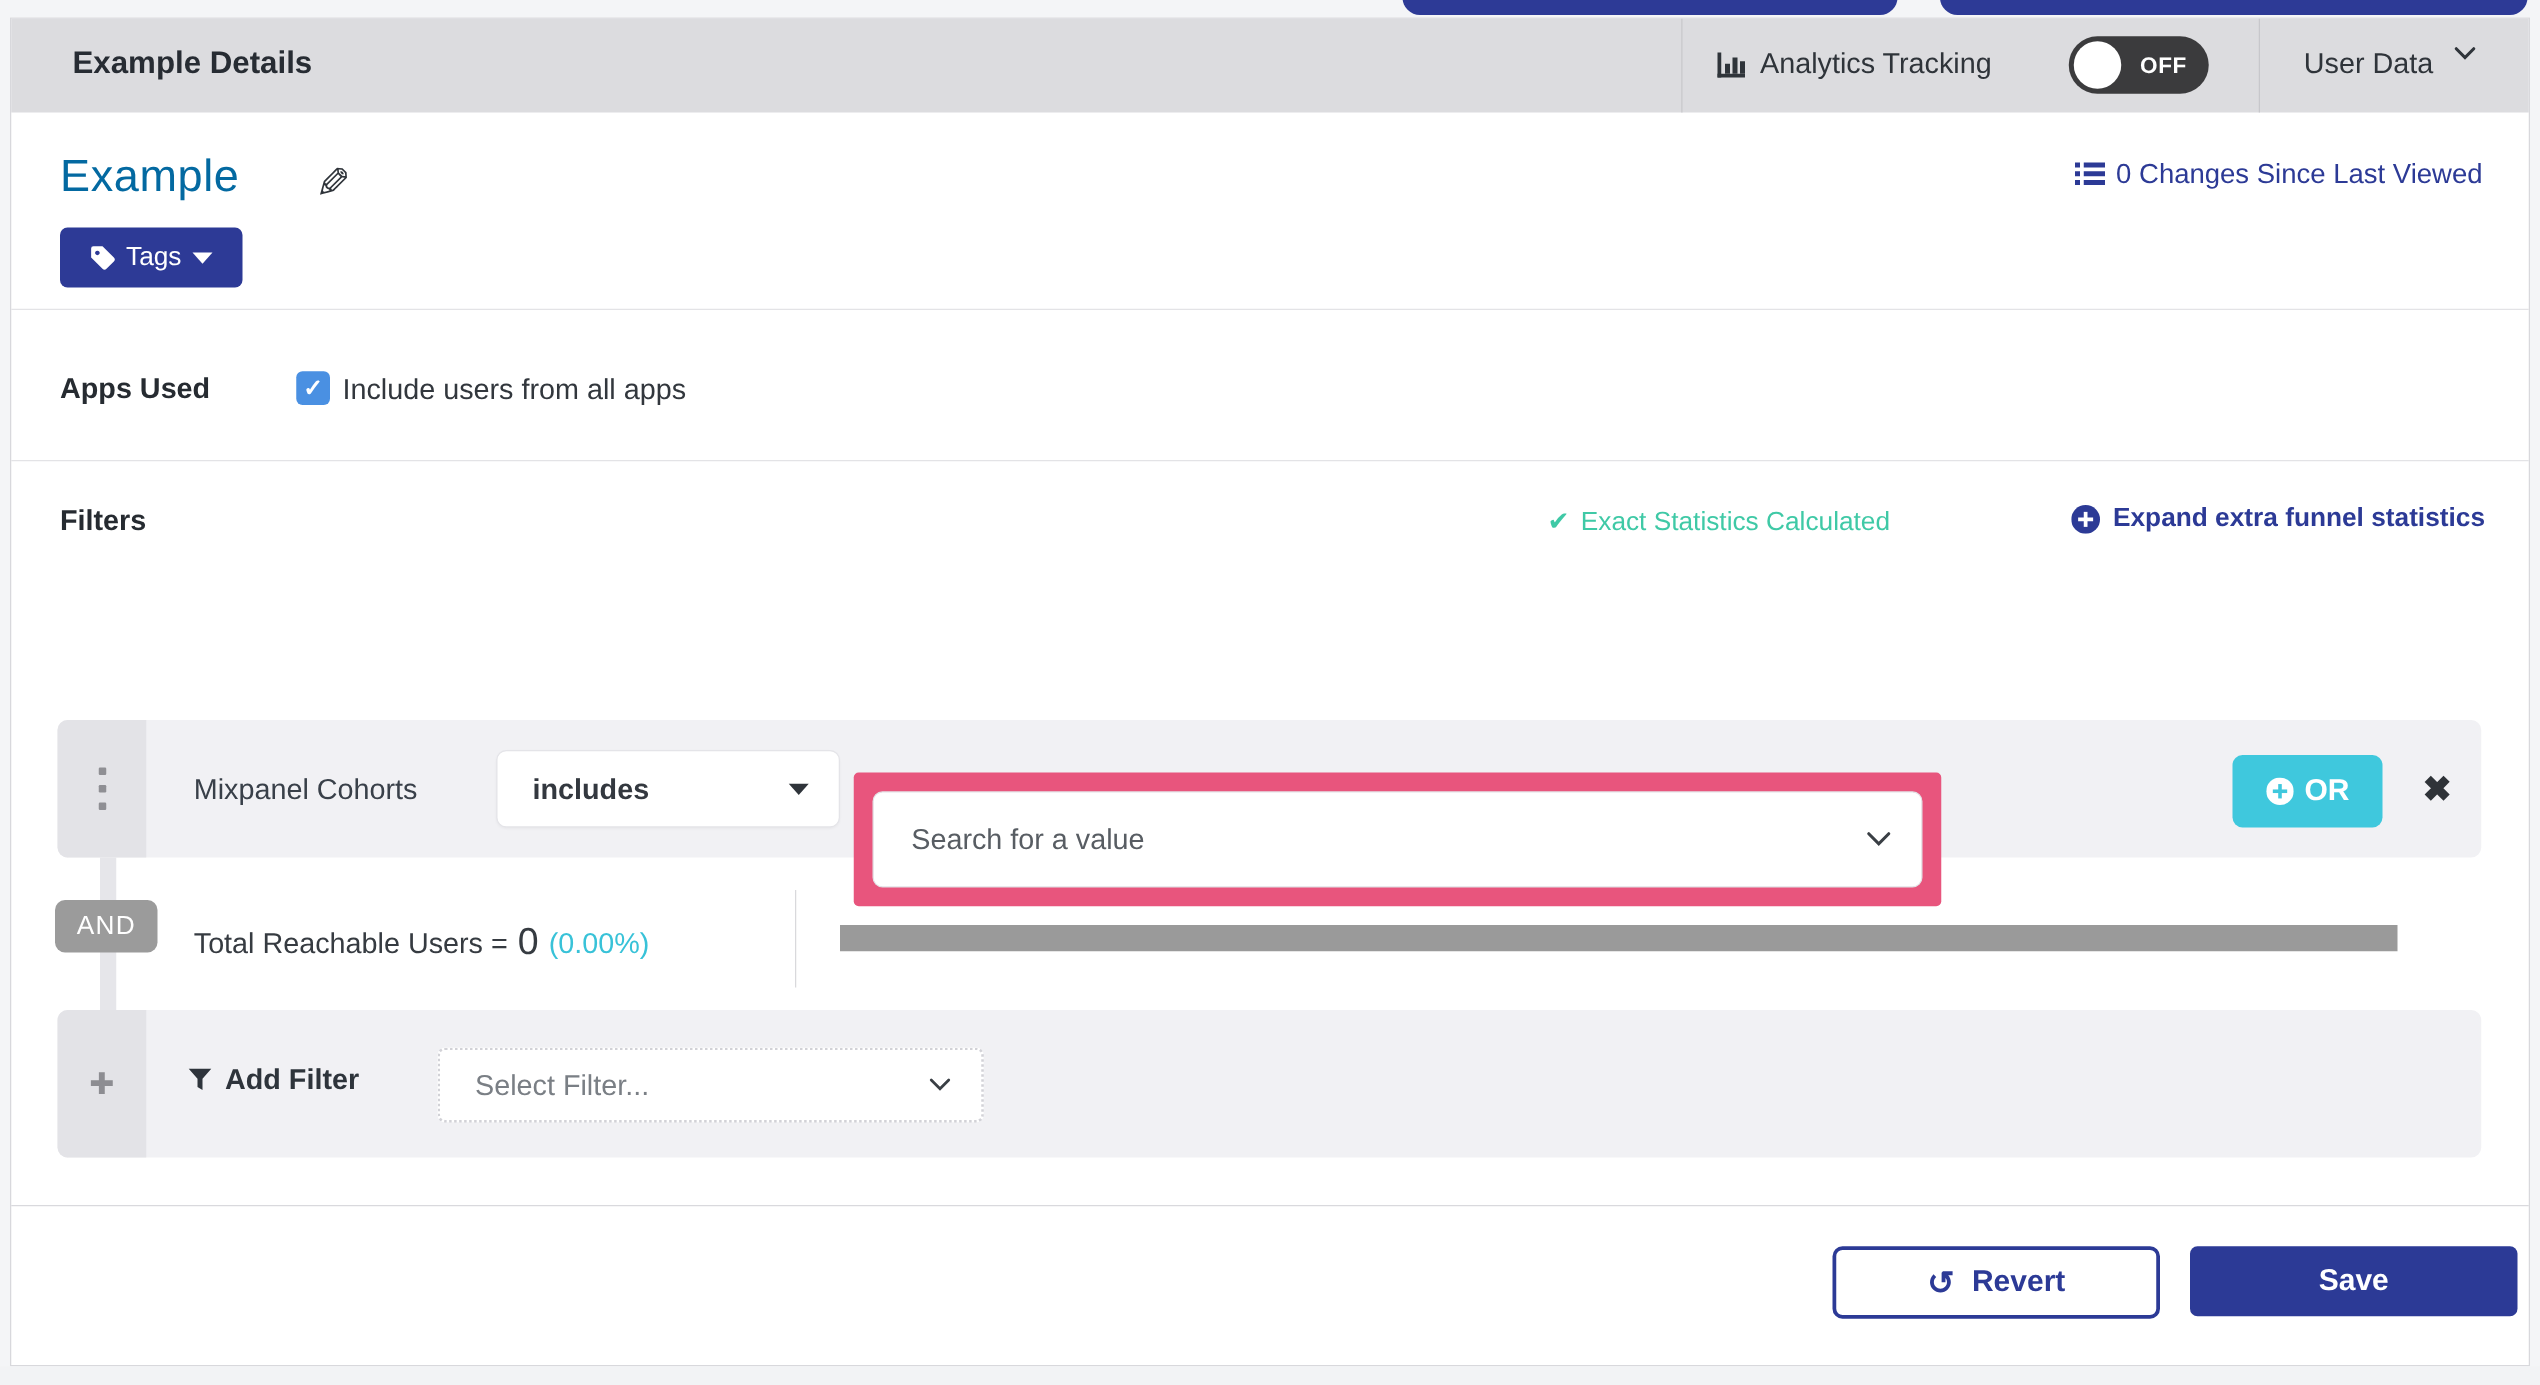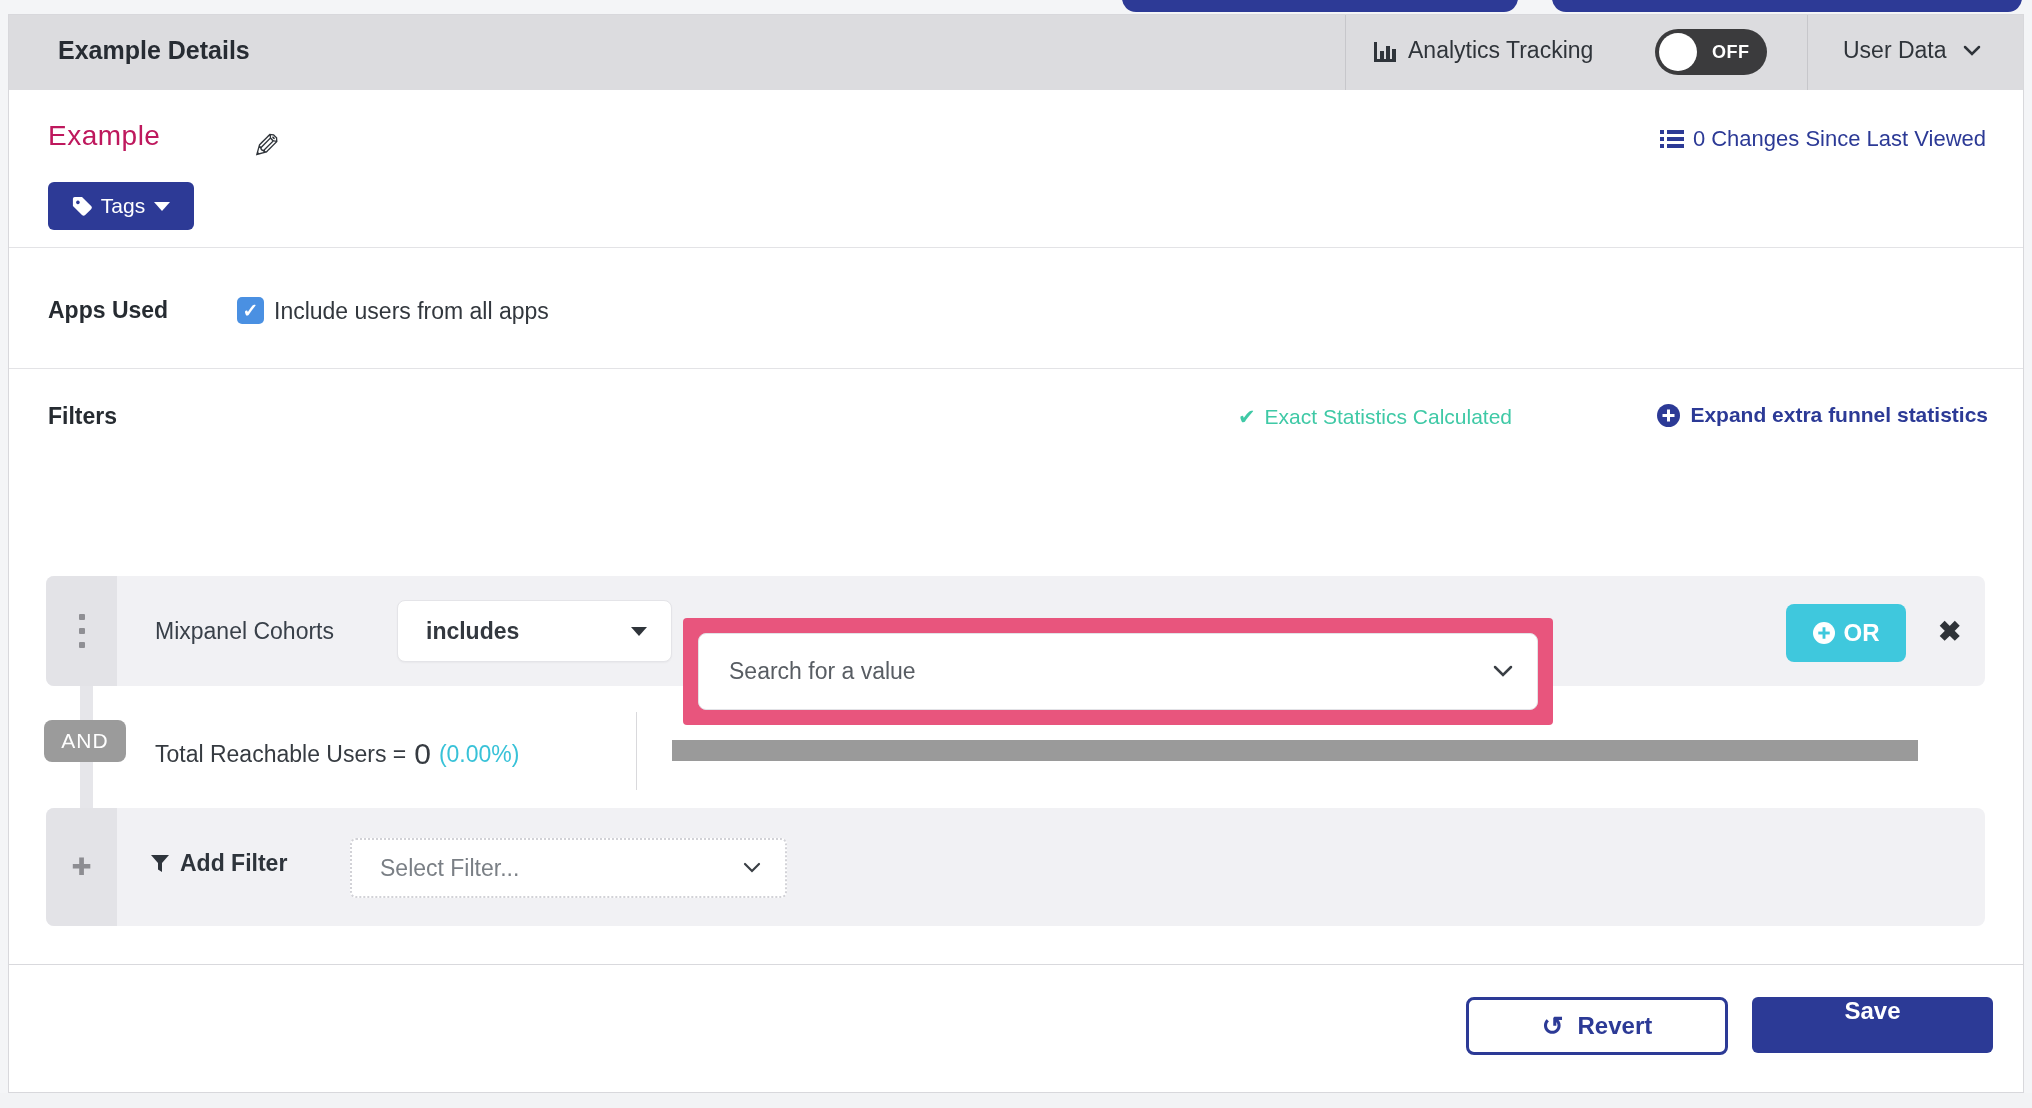--- a/index.html
+++ b/index.html
@@ -17,24 +17,24 @@
 
   
   .header-bar{left:9px;top:15px;width:2014px;height:75px;background:#dcdcdf;}
   .header-title{left:58px;top:36px;font-size:25px;font-weight:bold;color:#272c33;}
   .vdiv{top:15px;width:1px;height:75px;background:#c7c7cb;}
   .vdiv.d1{left:1345px;} .vdiv.d2{left:1807px;}
   .analytics-wrap{left:1372px;top:37px;display:flex;align-items:center;gap:10px;font-size:23px;color:#2f343a;}
   .toggle{left:1655px;top:29px;width:112px;height:46px;background:#3b3b3d;border-radius:23px;cursor:pointer;}
   .toggle .knob{position:absolute;left:4px;top:4px;width:38px;height:38px;border-radius:50%;background:#ffffff;}
   .toggle .state{position:absolute;left:57px;top:13px;color:#ffffff;font-size:18px;font-weight:bold;letter-spacing:.5px;}
-  .userdata-wrap{left:1843px;top:37px;display:flex;align-items:center;gap:16px;font-size:23px;color:#2f343a;cursor:pointer;}
-
-  
-  .seg-name{left:48px;top:120px;font-size:28px;color:#be185d;letter-spacing:.5px;}
+  .userdata-wrap{left:1843px;top:37px;display:flex;gap:16px;font-size:23px;color:#2f343a;cursor:pointer;}
+
+  
+  .seg-name{left:48px;top:120px;font-size:36px;color:#0369a1;letter-spacing:.5px;}
   .pencil{left:252px;top:126px;font-size:34px;color:#2f343a;cursor:pointer;transform:scaleX(-1);}
   .changes-link{top:126px;right:46px;display:flex;align-items:center;gap:9px;font-size:22px;color:#2c3a96;cursor:pointer;}
   .tags-btn{left:48px;top:182px;width:146px;height:48px;background:#2d3a96;border-radius:6px;display:flex;align-items:center;justify-content:center;gap:9px;color:#fff;font-size:21px;cursor:pointer;}
   .caret{width:0;height:0;border-left:8px solid transparent;border-right:8px solid transparent;border-top:9px solid currentColor;display:inline-block;}
 
   .hdiv{left:9px;width:2014px;height:1px;background:#e3e3e6;}
   .hdiv.h1{top:247px;} .hdiv.h2{top:368px;} .hdiv.h3{top:964px;background:#d9d9dd;}
 
   
   .apps-label{left:48px;top:297px;font-size:23px;font-weight:bold;color:#262b31;}
@@ -72,21 +72,21 @@
   
   .row2-bg{left:46px;top:808px;width:1939px;height:118px;background:#f1f1f4;border-radius:8px;}
   .handle-col2{left:46px;top:808px;width:71px;height:118px;background:#e3e3e7;border-radius:8px 0 0 8px;display:flex;align-items:center;justify-content:center;color:#8d8d92;font-size:24px;cursor:pointer;}
   .add-filter{left:150px;top:850px;display:flex;align-items:center;gap:10px;font-size:23px;font-weight:bold;color:#2e343b;}
   .select-filter{left:350px;top:838px;width:437px;height:60px;background:#fff;border:2px dotted #d2d2d7;border-radius:6px;box-sizing:border-box;display:flex;align-items:center;justify-content:space-between;padding:0 24px 0 28px;cursor:pointer;}
   .select-filter .ph{font-size:23px;color:#7a7f85;}
 
   
   .revert-btn{left:1466px;top:997px;width:262px;height:58px;background:#fff;border:3px solid #2c3a96;border-radius:8px;box-sizing:border-box;display:flex;align-items:center;justify-content:center;gap:14px;color:#2c3a96;font-size:24px;font-weight:bold;cursor:pointer;}
   .revert-btn .ric{font-size:26px;font-weight:bold;}
-  .save-btn{left:1752px;top:997px;width:241px;height:56px;background:#2c3a96;border-radius:6px;display:flex;align-items:flex-start;justify-content:center;color:#fff;font-size:24px;font-weight:bold;cursor:pointer;}
+  .save-btn{left:1752px;top:997px;width:262px;height:56px;background:#2c3a96;border-radius:6px;display:flex;align-items:center;justify-content:center;color:#fff;font-size:24px;font-weight:bold;cursor:pointer;}
 
   svg{display:block;}
 </style>
 </head>
 <body>
 
 <div id="canvas">
 
   <div class="abs card"></div>
 

